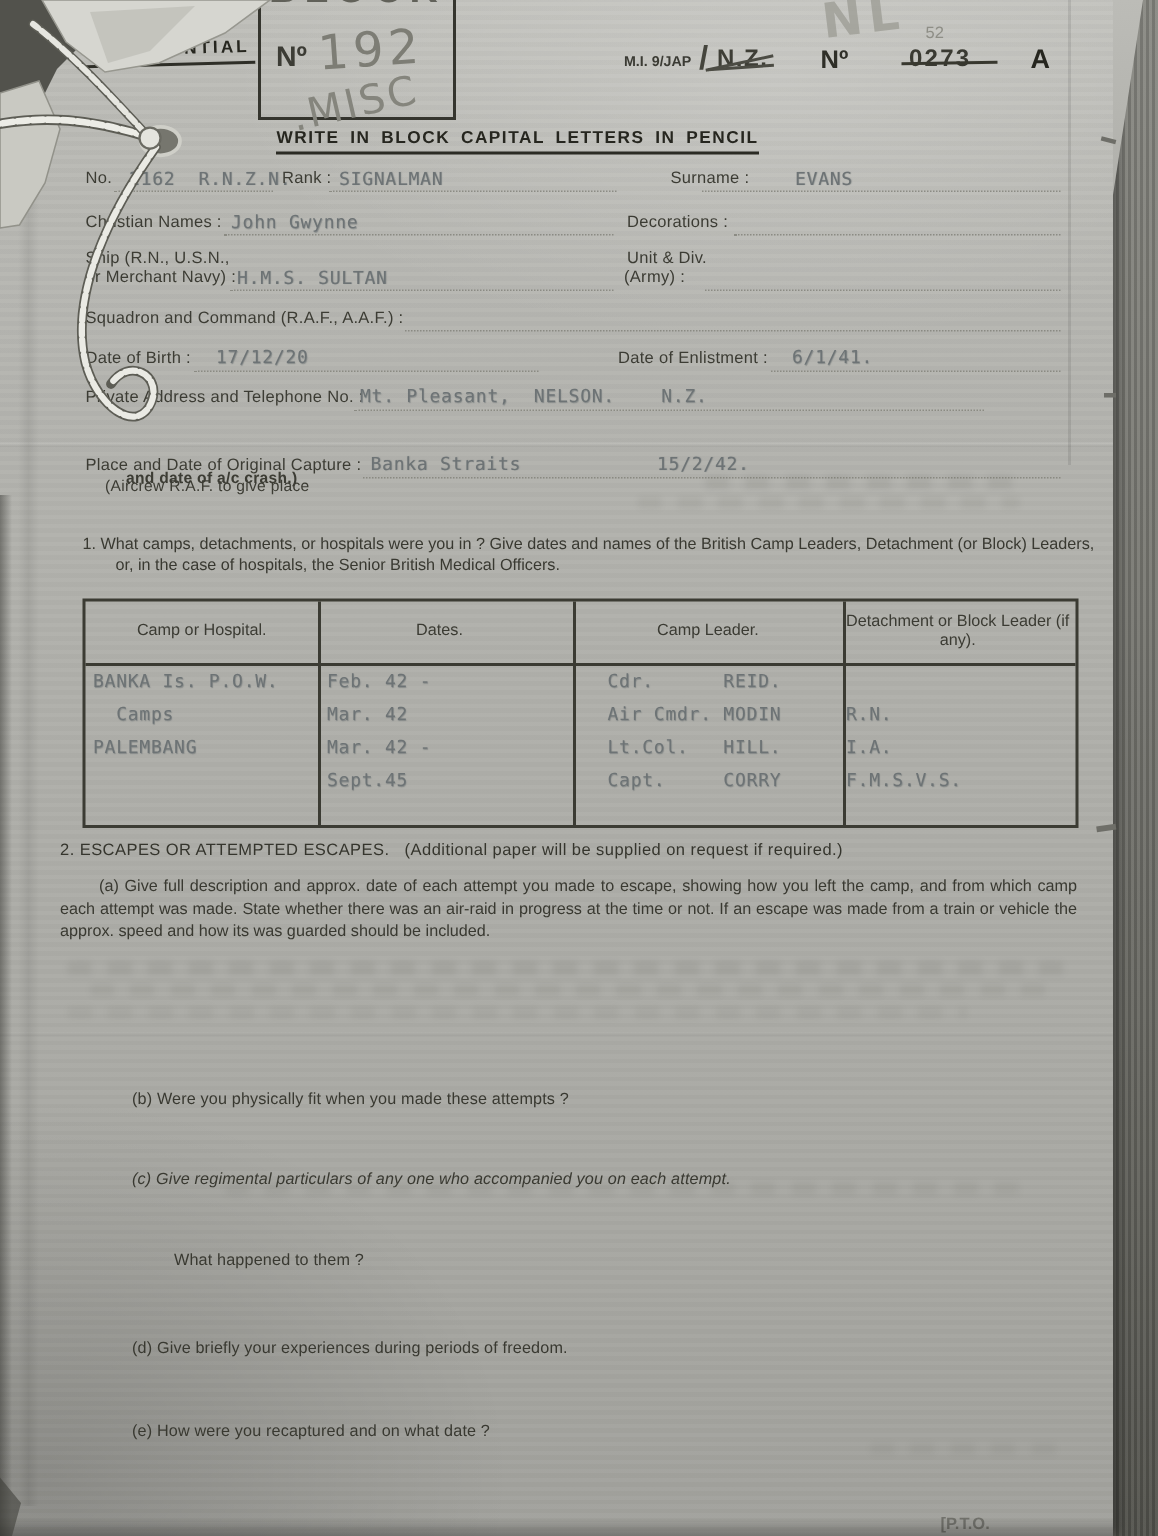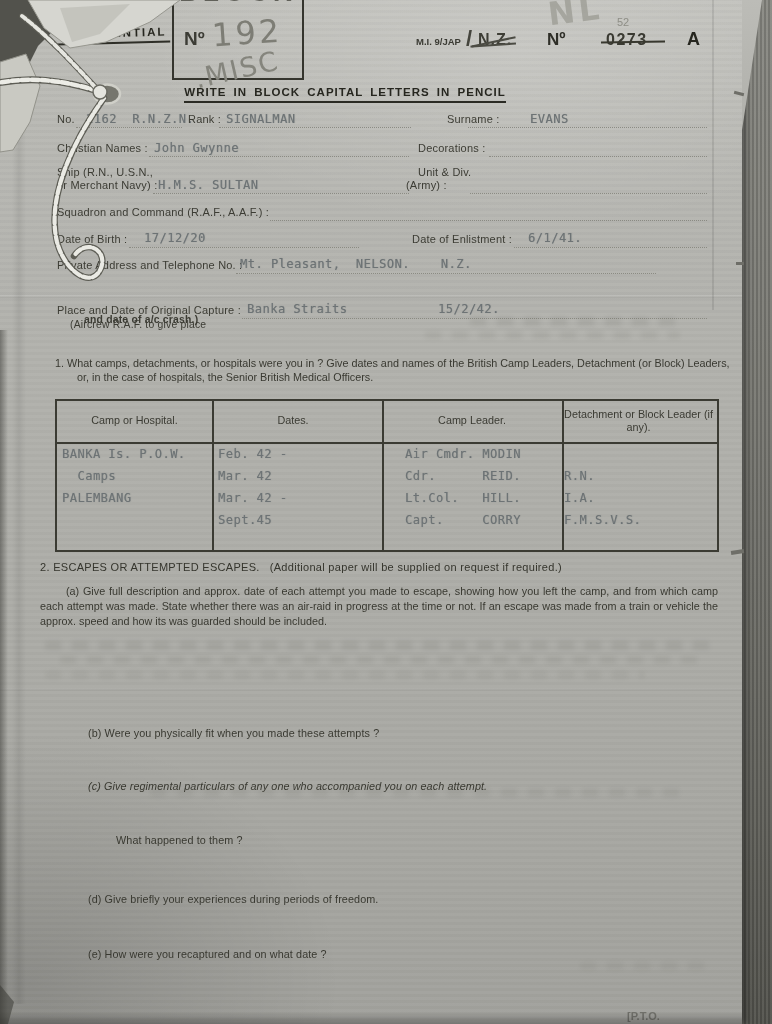--- a/index.html
+++ b/index.html
@@ -143,21 +143,21 @@
     <div class="typed" style="left:154px;top:141px;">John Gwynne</div>
     <div class="dot" style="left:149px;top:155px;width:260px;"></div>
     <div class="lbl" style="left:418px;top:142px;">Decorations :</div>
     <div class="dot" style="left:489px;top:155px;width:218px;"></div>
 
     <div class="lbl" style="left:57px;top:166px;">Ship (R.N., U.S.N.,</div>
     <div class="lbl" style="left:57px;top:179px;">or Merchant Navy) :</div>
     <div class="typed" style="left:158px;top:178px;">H.M.S. SULTAN</div>
     <div class="dot" style="left:153px;top:192px;width:256px;"></div>
     <div class="lbl" style="left:418px;top:166px;">Unit &amp; Div.</div>
-    <div class="lbl" style="left:406px;top:179px;">(Army) :</div>
+    <div class="lbl" style="left:416px;top:179px;">(Army) :</div>
     <div class="dot" style="left:470px;top:192px;width:237px;"></div>
 
     <div class="lbl" style="left:57px;top:206px;">Squadron and Command (R.A.F., A.A.F.) :</div>
     <div class="dot" style="left:270px;top:219px;width:437px;"></div>
 
     <div class="lbl" style="left:57px;top:233px;">Date of Birth :</div>
     <div class="typed" style="left:144px;top:231px;">17/12/20</div>
     <div class="dot" style="left:129px;top:246px;width:230px;"></div>
     <div class="lbl" style="left:412px;top:233px;">Date of Enlistment :</div>
     <div class="typed" style="left:528px;top:231px;">6/1/41.</div>
@@ -193,22 +193,22 @@
           <div class="tl">  Camps</div>
           <div class="tl">PALEMBANG</div>
         </div>
       <div class="lines" style="left:161px;top:46px;width:160px;">
           <div class="tl">Feb. 42 -</div>
           <div class="tl">Mar. 42</div>
           <div class="tl">Mar. 42 -</div>
           <div class="tl">Sept.45</div>
         </div>
       <div class="lines" style="left:348px;top:46px;width:160px;">
+          <div class="tl">Cdr.      REID.</div>
           <div class="tl">Air Cmdr. MODIN</div>
-          <div class="tl">Cdr.      REID.</div>
           <div class="tl">Lt.Col.   HILL.</div>
           <div class="tl">Capt.     CORRY</div>
         </div>
       <div class="lines" style="left:507px;top:46px;width:150px;">
           <div class="tl">&nbsp;</div>
           <div class="tl">R.N.</div>
           <div class="tl">I.A.</div>
           <div class="tl">F.M.S.V.S.</div>
         </div>
     </div>

